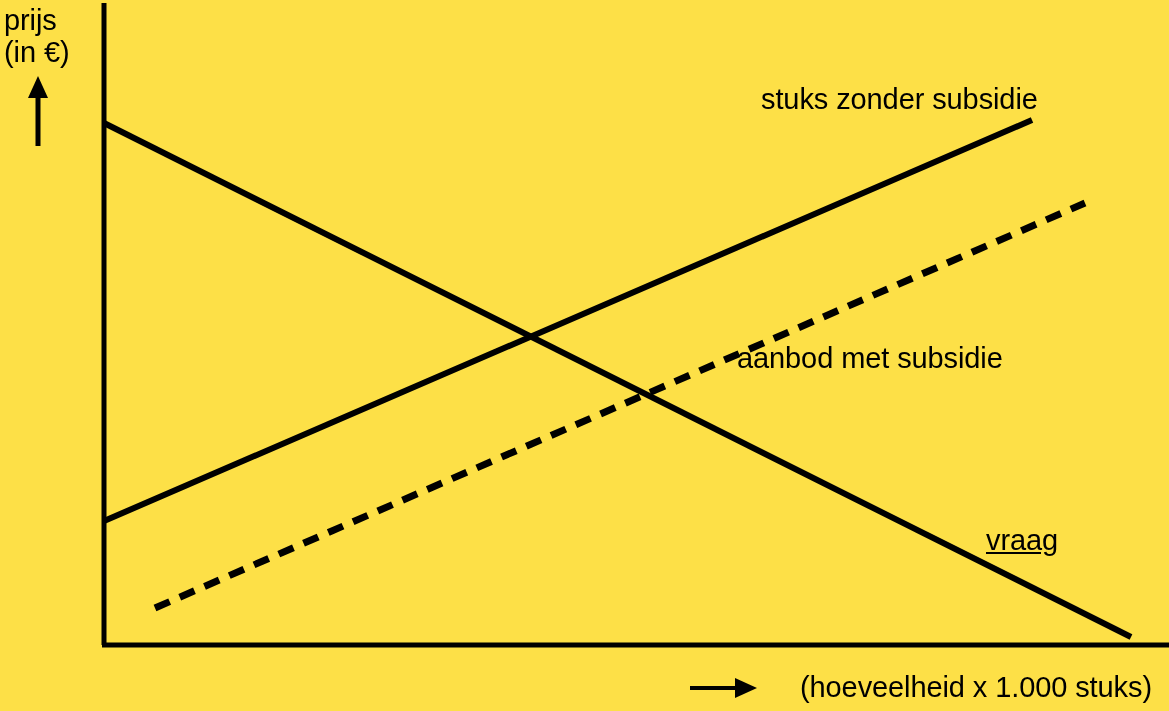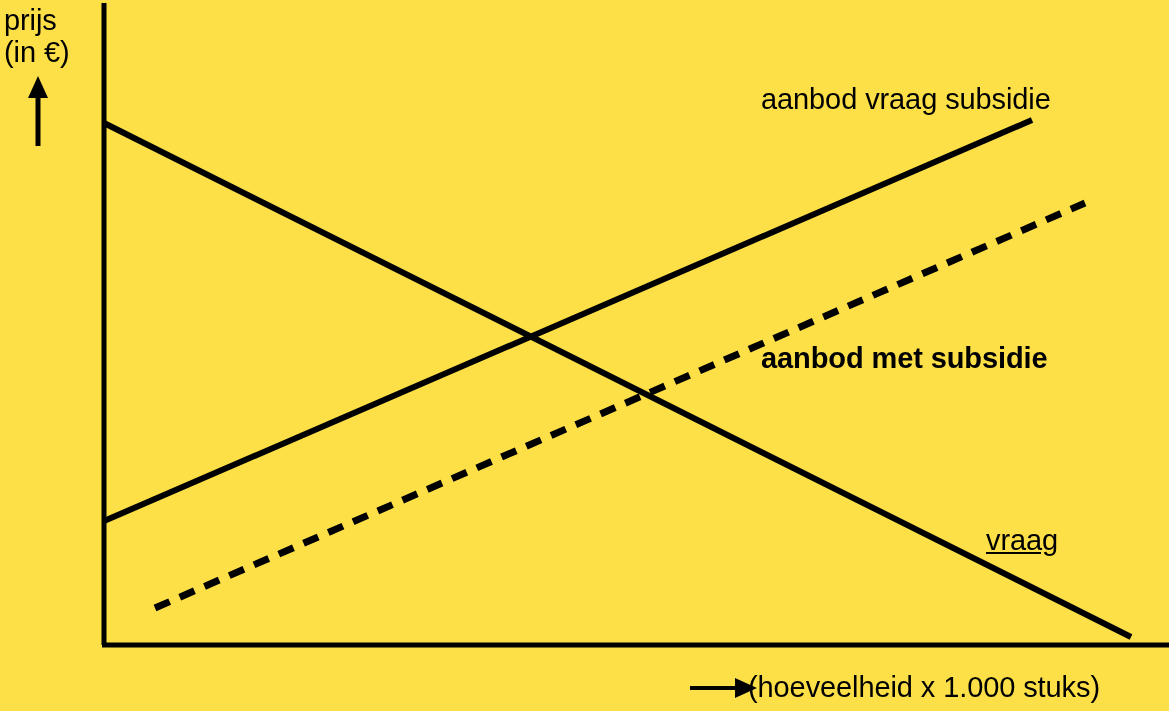--- a/index.html
+++ b/index.html
@@ -39,31 +39,30 @@
     top: 5px;
     font-size: 29px;
     line-height: 1.1;
   }
   #axis-y-title .ln { display: block; }
   #label-supply-no-subsidy {
     left: 761px;
     top: 84px;
   }
   #label-supply-with-subsidy {
-    left: 761px;
+    left: 737px;
     top: 343px;
-    font-weight: bold;
   }
   #label-demand {
     left: 986px;
     top: 525px;
     text-decoration: underline;
   }
   #axis-x-title {
-    left: 748px;
+    left: 800px;
     top: 672px;
     text-align: center;
   }
 </style>
 </head>
 <body>
 
 <div id="figure">
 
   <svg id="plot-svg" viewBox="0 0 1169 711" xmlns="http://www.w3.org/2000/svg">
@@ -87,21 +86,21 @@
     <line x1="155" y1="608" x2="1085" y2="203" stroke="#000000" stroke-width="7" stroke-dasharray="16 11" stroke-linecap="butt"></line>
 
     <line x1="104" y1="123" x2="1131" y2="637" stroke="#000000" stroke-width="6" stroke-linecap="butt"></line>
   </svg>
 
   <div class="label" id="axis-y-title">
     <span class="ln">prijs</span>
     <span class="ln">(in €)</span>
   </div>
 
-  <div class="label" id="label-supply-no-subsidy">aanbod vraag subsidie</div>
+  <div class="label" id="label-supply-no-subsidy">stuks zonder subsidie</div>
 
   <div class="label" id="label-supply-with-subsidy">aanbod met subsidie</div>
 
   <div class="label" id="label-demand">vraag</div>
 
   <div class="label" id="axis-x-title">(hoeveelheid x 1.000 stuks)</div>
 
 </div>
 
 </body></html>

